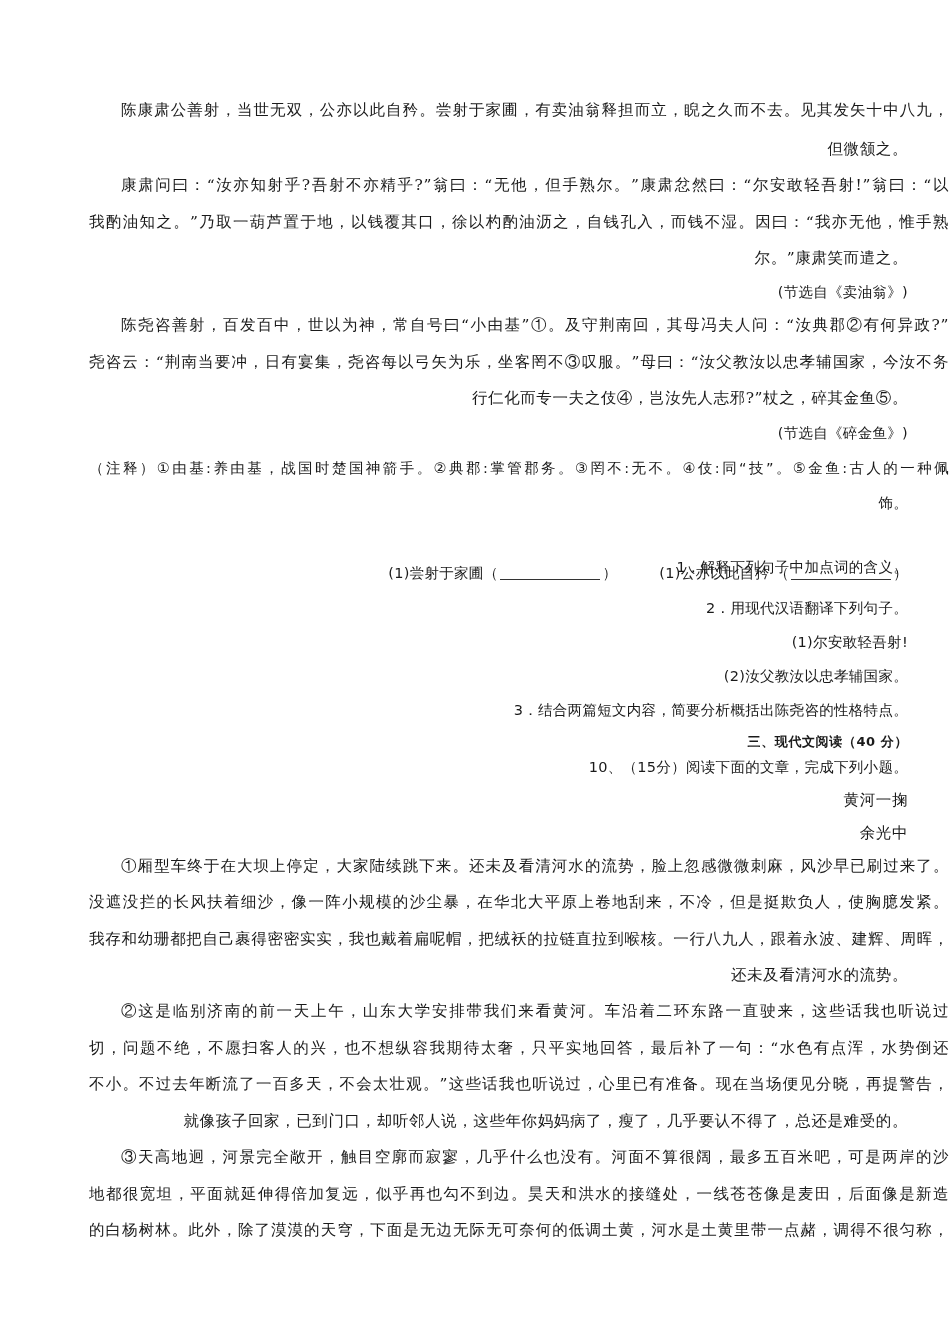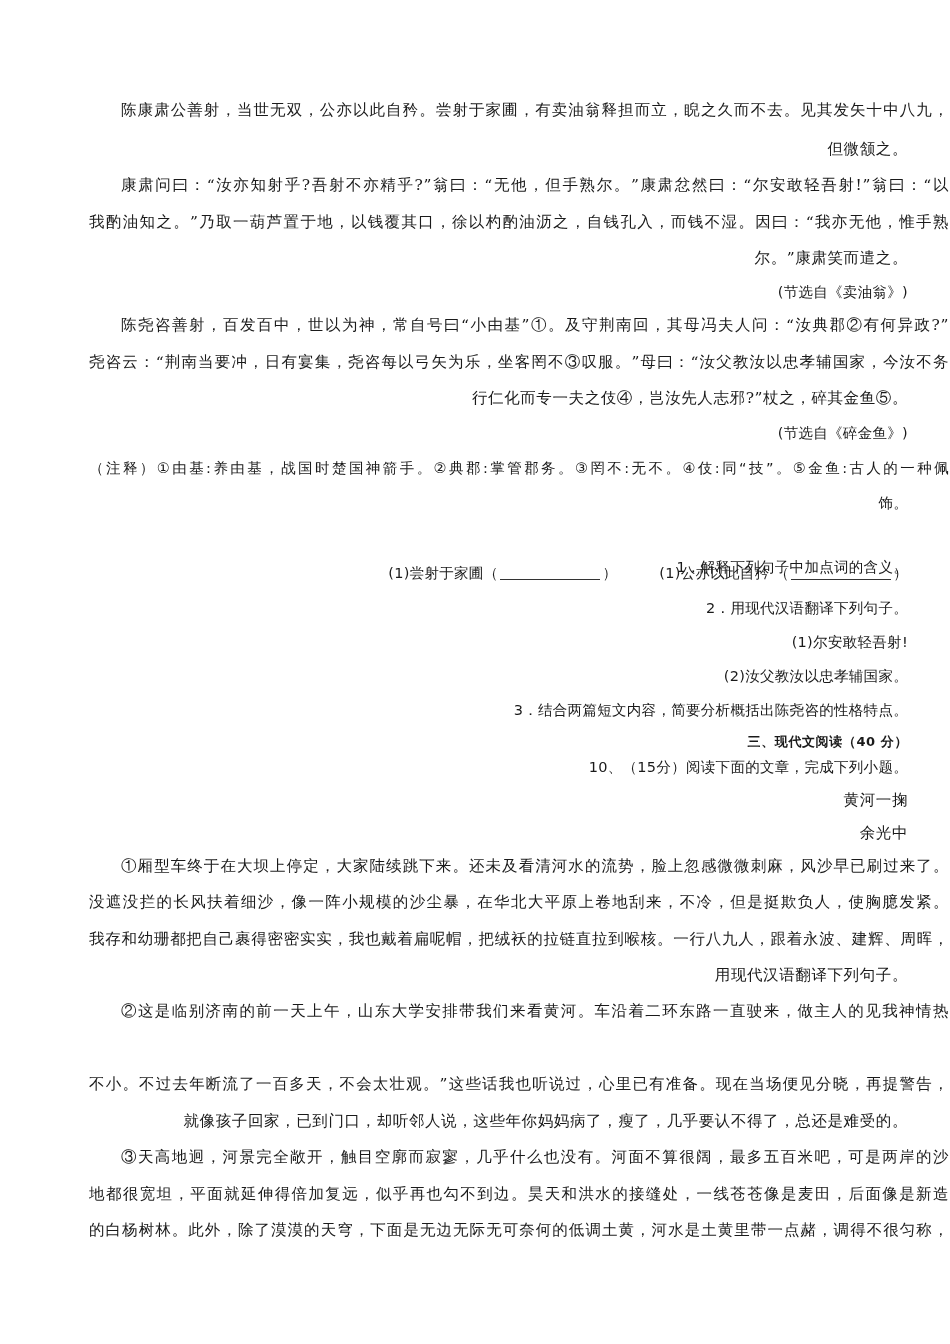--- a/index.html
+++ b/index.html
@@ -45,23 +45,24 @@
   <div class="line sans" style="top:699px">3．结合两篇短文内容，简要分析概括出陈尧咨的性格特点。</div>
 
   <div class="line bold" style="top:731px">三、现代文阅读（40 分）</div>
   <div class="line sans" style="top:756px">10、（15分）阅读下面的文章，完成下列小题。</div>
   <div class="line" style="top:789px">黄河一掬</div>
   <div class="line indent justify" style="top:855px">①厢型车终于在大坝上停定，大家陆续跳下来。还未及看清河水的流势，脸上忽感微微刺麻，风沙早已刷过来了。</div>
 
   <div class="line" style="top:822px">余光中</div>
   <div class="line justify" style="top:891px">没遮没拦的长风扶着细沙，像一阵小规模的沙尘暴，在华北大平原上卷地刮来，不冷，但是挺欺负人，使胸臆发紧。</div>
   <div class="line justify" style="top:928px">我存和幼珊都把自己裹得密密实实，我也戴着扁呢帽，把绒袄的拉链直拉到喉核。一行八九人，跟着永波、建辉、周晖，</div>
-  <div class="line" style="top:964px">用现代汉语翻译下列句子。</div>
+  <div class="line" style="top:964px">还未及看清河水的流势。</div>
 
-  <div class="line indent justify" style="top:1000px">②这是临别济南的前一天上午，山东大学安排带我们来看黄河。车沿着二环东路一直驶来，做主人的见我神情热</div>
+  <div class="line indent justify" style="top:1000px">②这是临别济南的前一天上午，山东大学安排带我们来看黄河。车沿着二环东路一直驶来，这些话我也听说过</div>
+  <div class="line justify" style="top:1037px">切，问题不绝，不愿扫客人的兴，也不想纵容我期待太奢，只平实地回答，最后补了一句：“水色有点浑，水势倒还</div>
   <div class="line justify" style="top:1073px">不小。不过去年断流了一百多天，不会太壮观。”这些话我也听说过，心里已有准备。现在当场便见分晓，再提警告，</div>
   <div class="line" style="top:1110px">就像孩子回家，已到门口，却听邻人说，这些年你妈妈病了，瘦了，几乎要认不得了，总还是难受的。</div>
 
   <div class="line indent justify" style="top:1146px">③天高地迥，河景完全敞开，触目空廓而寂寥，几乎什么也没有。河面不算很阔，最多五百米吧，可是两岸的沙</div>
   <div class="line justify" style="top:1183px">地都很宽坦，平面就延伸得倍加复远，似乎再也勾不到边。昊天和洪水的接缝处，一线苍苍像是麦田，后面像是新造</div>
   <div class="line justify" style="top:1219px">的白杨树林。此外，除了漠漠的天穹，下面是无边无际无可奈何的低调土黄，河水是土黄里带一点赭，调得不很匀称，</div>
 
 </div>
 
 </body></html>

